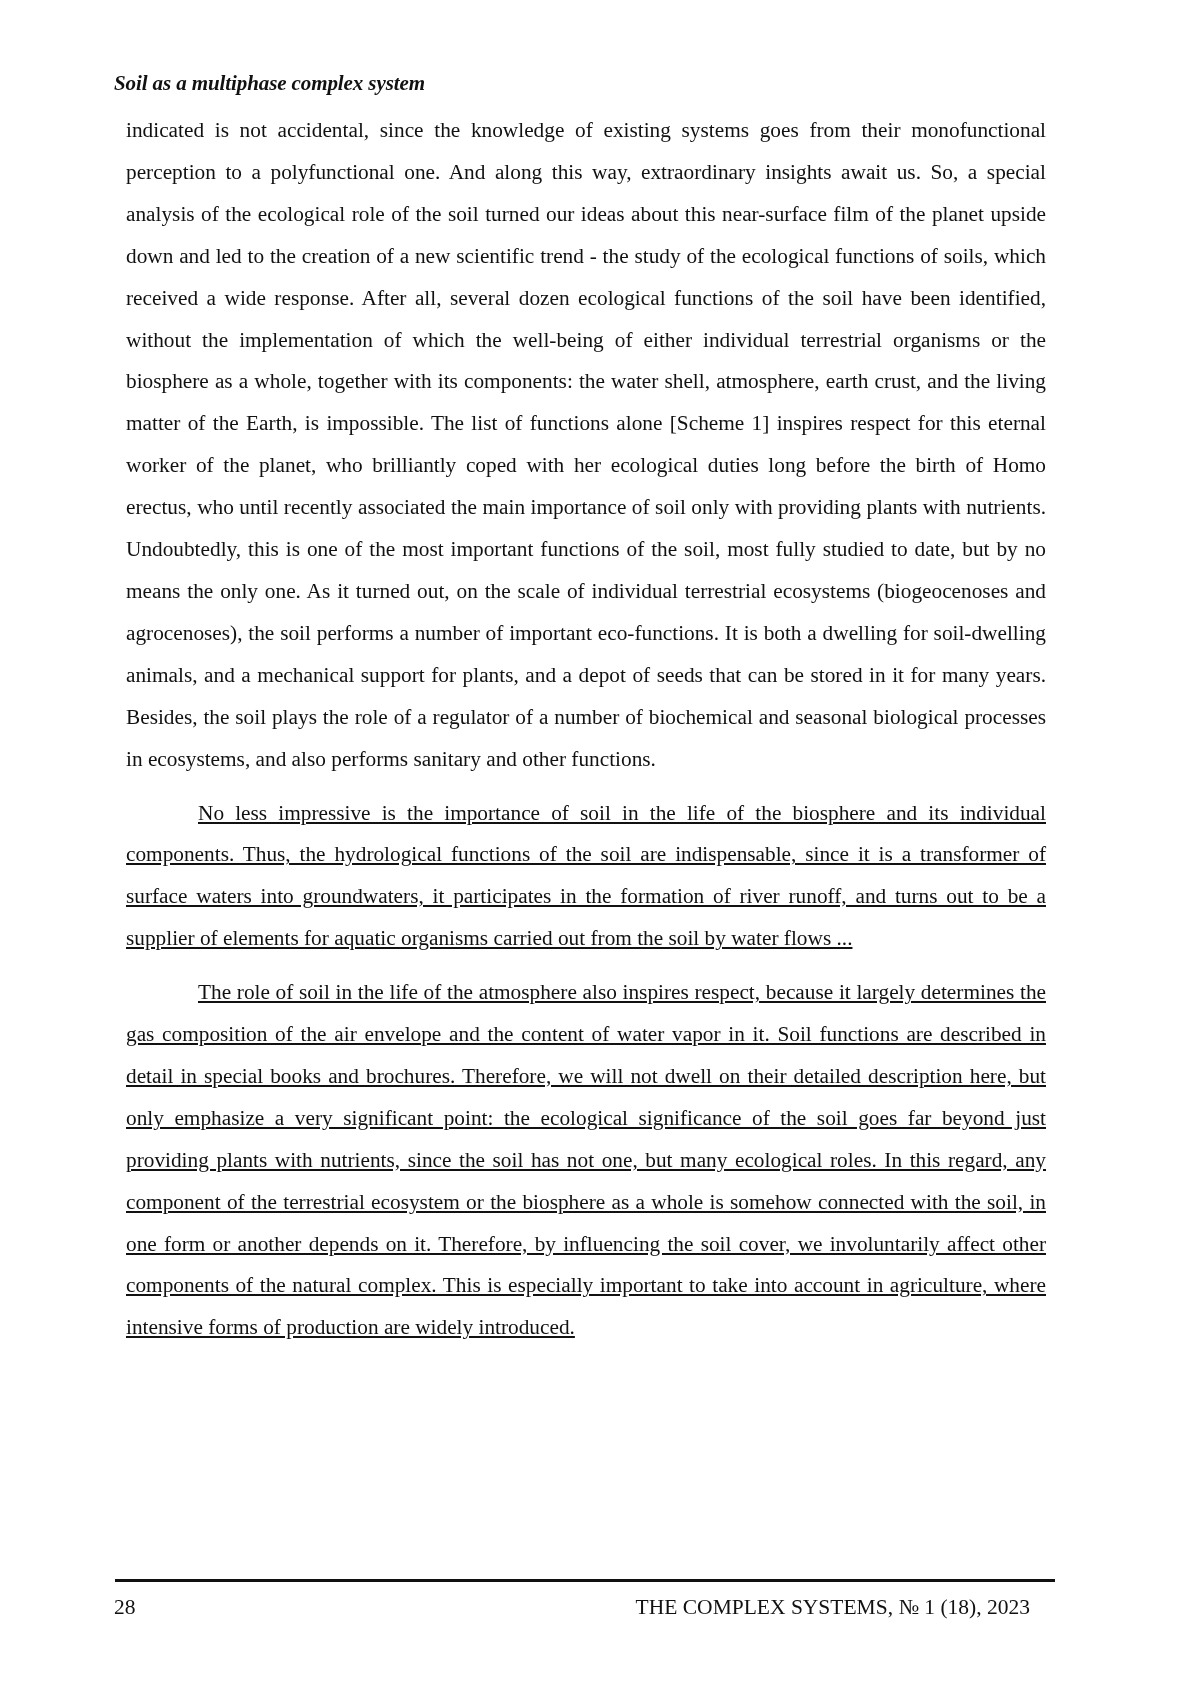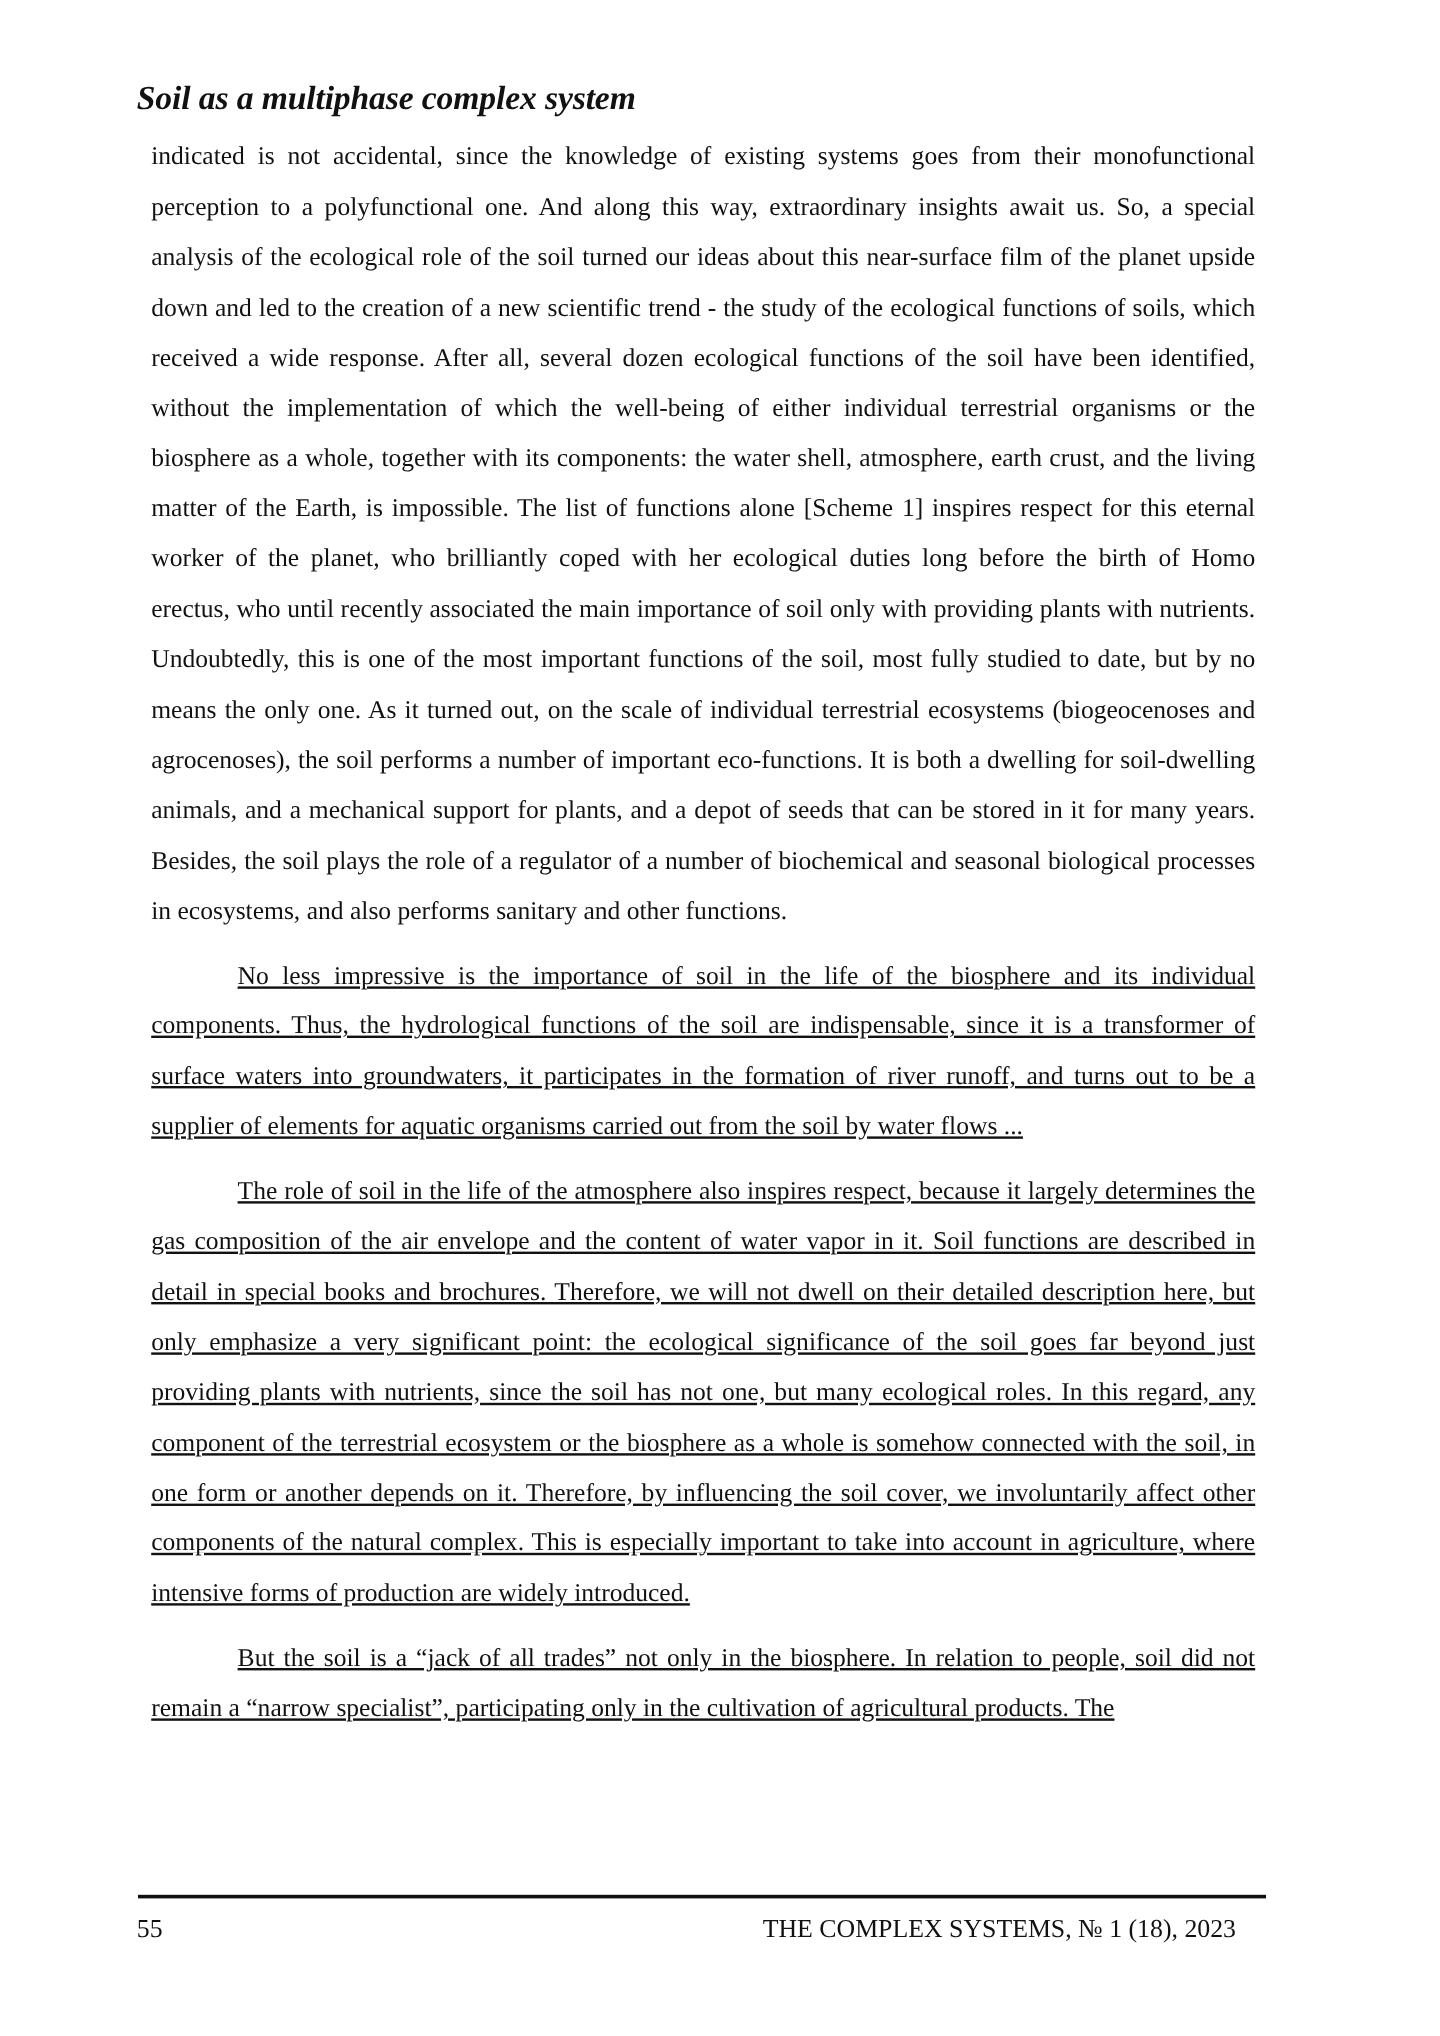--- a/index.html
+++ b/index.html
@@ -15,21 +15,21 @@
       font-family: "Liberation Serif", "DejaVu Serif", serif;
       color: #111111;
     }
     .page {
       position: absolute;
       left: 114px;
       top: 68px;
       width: 944px;
     }
     .running-head {
-      font-size: 28px;
+      font-size: 21px;
       font-weight: bold;
       font-style: italic;
       line-height: 30px;
       margin: 0 0 6px 0;
       letter-spacing: -0.1px;
     }
     .body-text p {
       margin: 12px;
       font-size: 21.3px;
       line-height: 41.9px;
@@ -61,21 +61,20 @@
   </style>
 </head>
 <body>
 
 <div class="page">
   <div class="running-head">Soil as a multiphase complex system</div>
   <div class="body-text">
     <p>indicated is not accidental, since the knowledge of existing systems goes from their monofunctional perception to a polyfunctional one. And along this way, extraordinary insights await us. So, a special analysis of the ecological role of the soil turned our ideas about this near-surface film of the planet upside down and led to the creation of a new scientific trend - the study of the ecological functions of soils, which received a wide response. After all, several dozen ecological functions of the soil have been identified, without the implementation of which the well-being of either individual terrestrial organisms or the biosphere as a whole, together with its components: the water shell, atmosphere, earth crust, and the living matter of the Earth, is impossible. The list of functions alone [Scheme 1] inspires respect for this eternal worker of the planet, who brilliantly coped with her ecological duties long before the birth of Homo erectus, who until recently associated the main importance of soil only with providing plants with nutrients. Undoubtedly, this is one of the most important functions of the soil, most fully studied to date, but by no means the only one. As it turned out, on the scale of individual terrestrial ecosystems (biogeocenoses and agrocenoses), the soil performs a number of important eco-functions. It is both a dwelling for soil-dwelling animals, and a mechanical support for plants, and a depot of seeds that can be stored in it for many years. Besides, the soil plays the role of a regulator of a number of biochemical and seasonal biological processes in ecosystems, and also performs sanitary and other functions.</p>
     <p class="indent">No less impressive is the importance of soil in the life of the biosphere and its individual components. Thus, the hydrological functions of the soil are indispensable, since it is a transformer of surface waters into groundwaters, it participates in the formation of river runoff, and turns out to be a supplier of elements for aquatic organisms carried out from the soil by water flows ...</p>
     <p class="indent">The role of soil in the life of the atmosphere also inspires respect, because it largely determines the gas composition of the air envelope and the content of water vapor in it. Soil functions are described in detail in special books and brochures. Therefore, we will not dwell on their detailed description here, but only emphasize a very significant point: the ecological significance of the soil goes far beyond just providing plants with nutrients, since the soil has not one, but many ecological roles. In this regard, any component of the terrestrial ecosystem or the biosphere as a whole is somehow connected with the soil, in one form or another depends on it. Therefore, by influencing the soil cover, we involuntarily affect other components of the natural complex. This is especially important to take into account in agriculture, where intensive forms of production are widely introduced.</p>
-    <p class="indent">But the soil is a “jack of all trades” not only in the biosphere. In relation to people, soil did not remain a “narrow specialist”, participating only in the cultivation of agricultural products. The</p>
   </div>
 </div>
 
 <div class="footer-rule"></div>
 <div class="footer">
-  <span>55</span>
+  <span>28</span>
   <span>THE COMPLEX SYSTEMS, № 1 (18), 2023</span>
 </div>
 
 </body></html>

